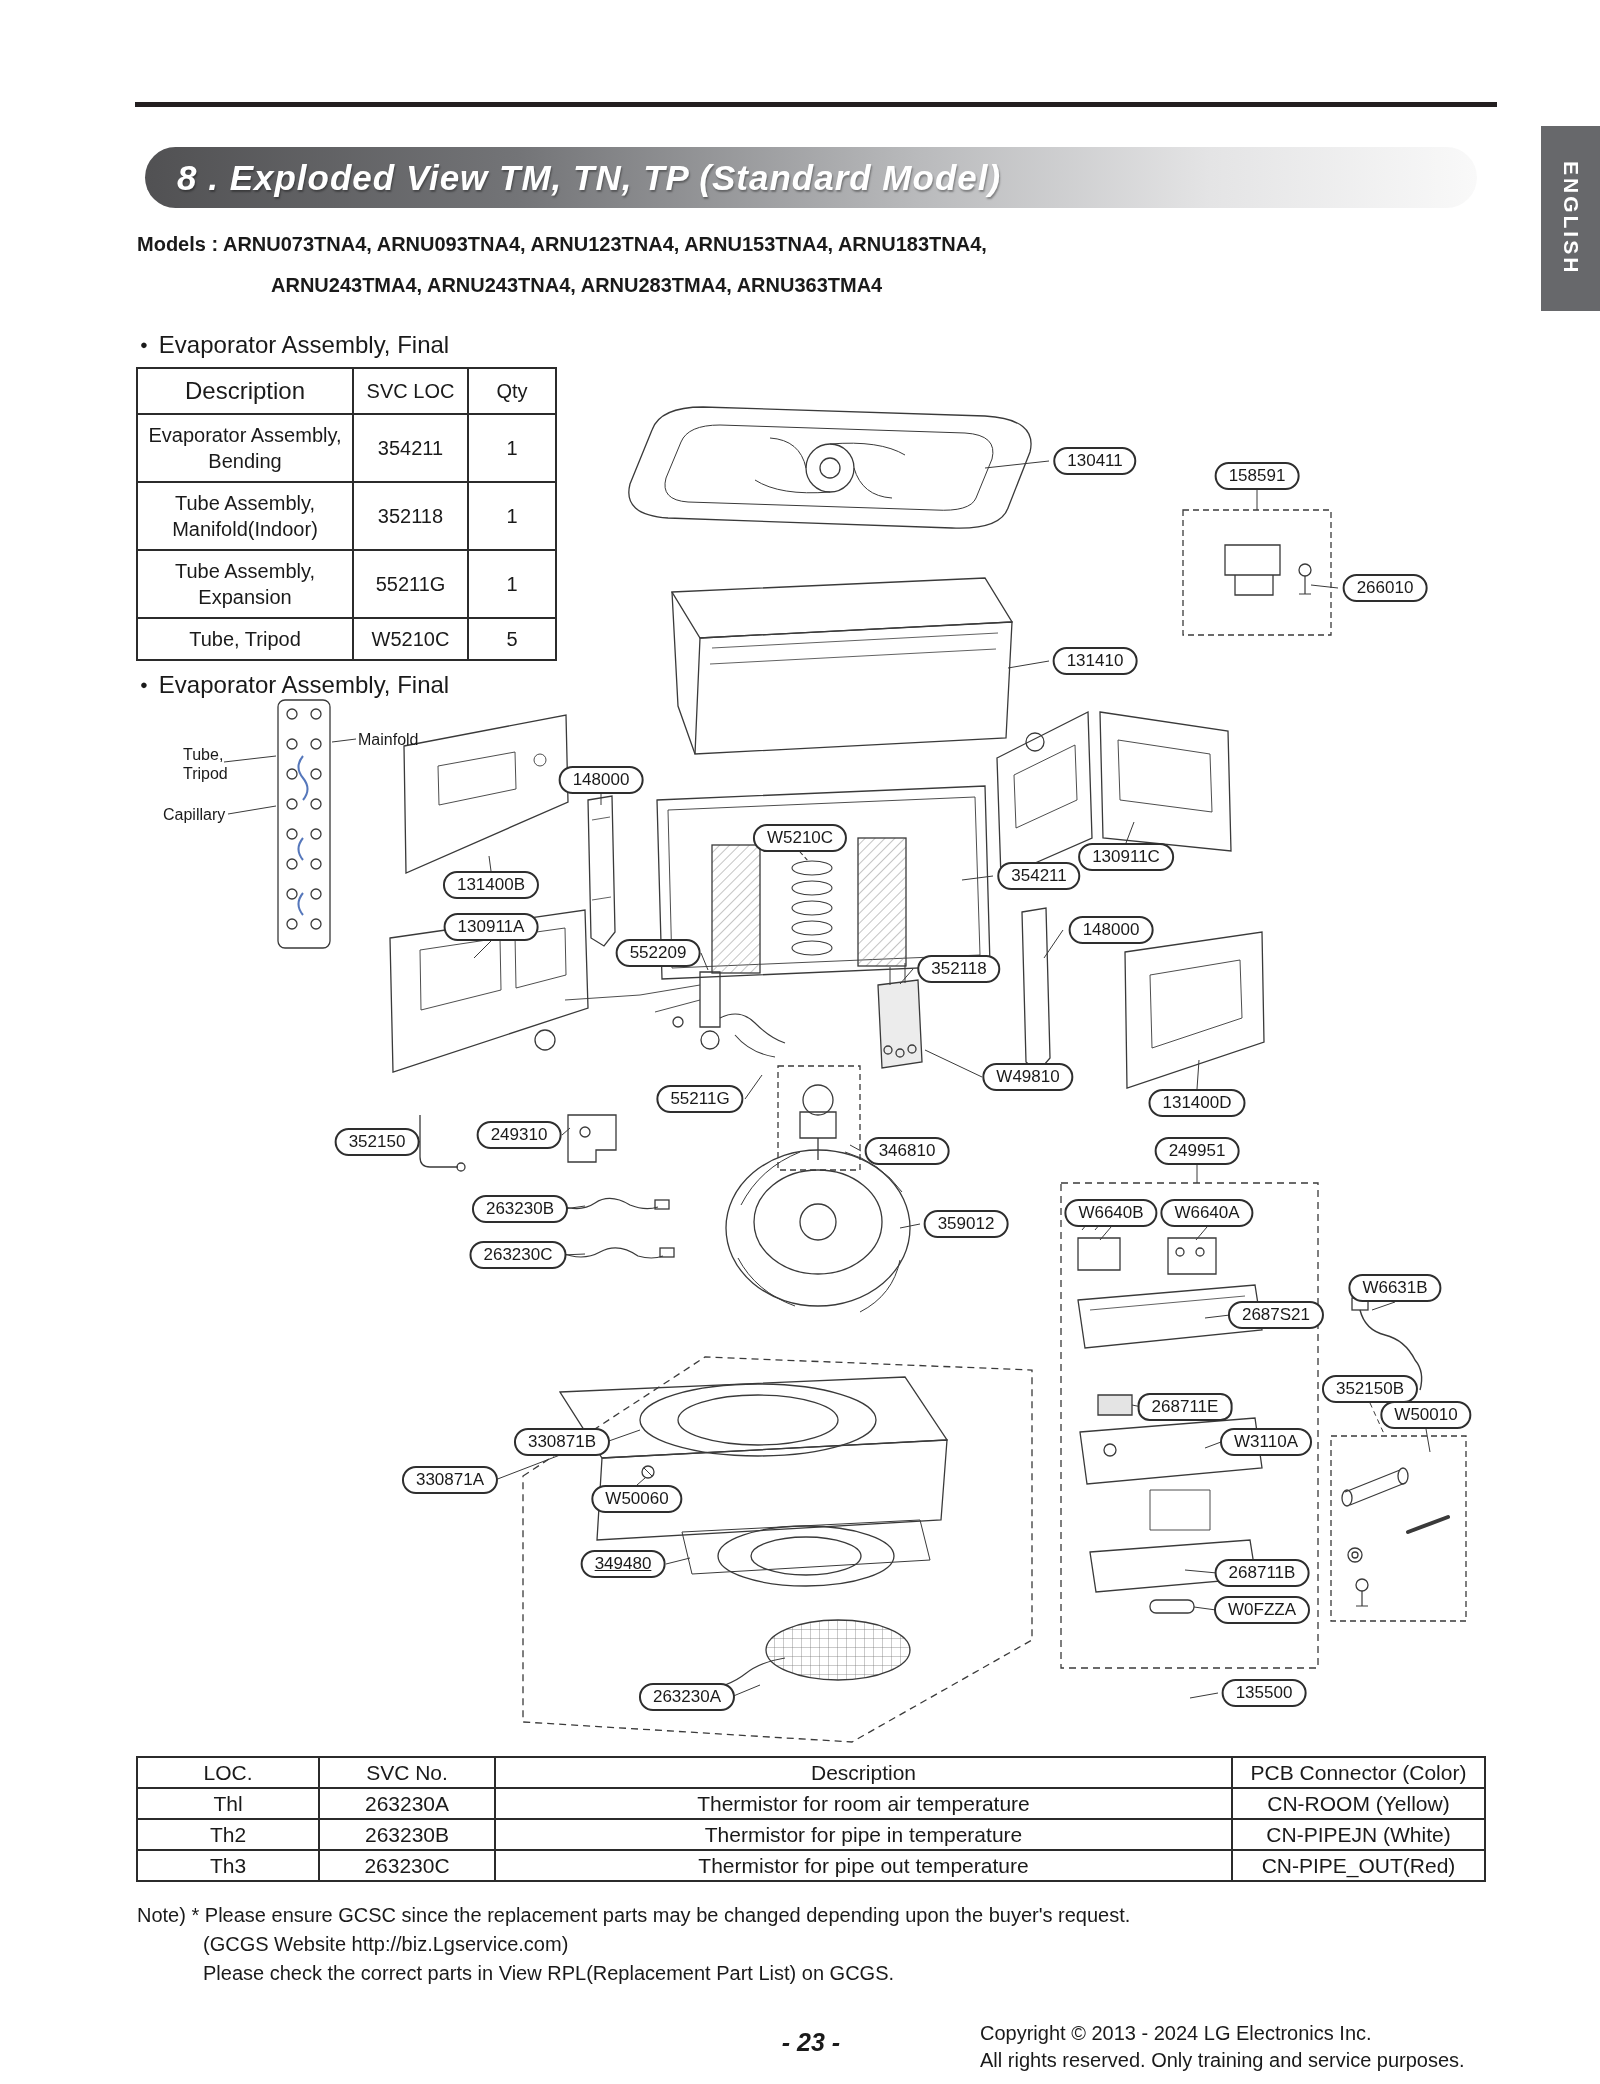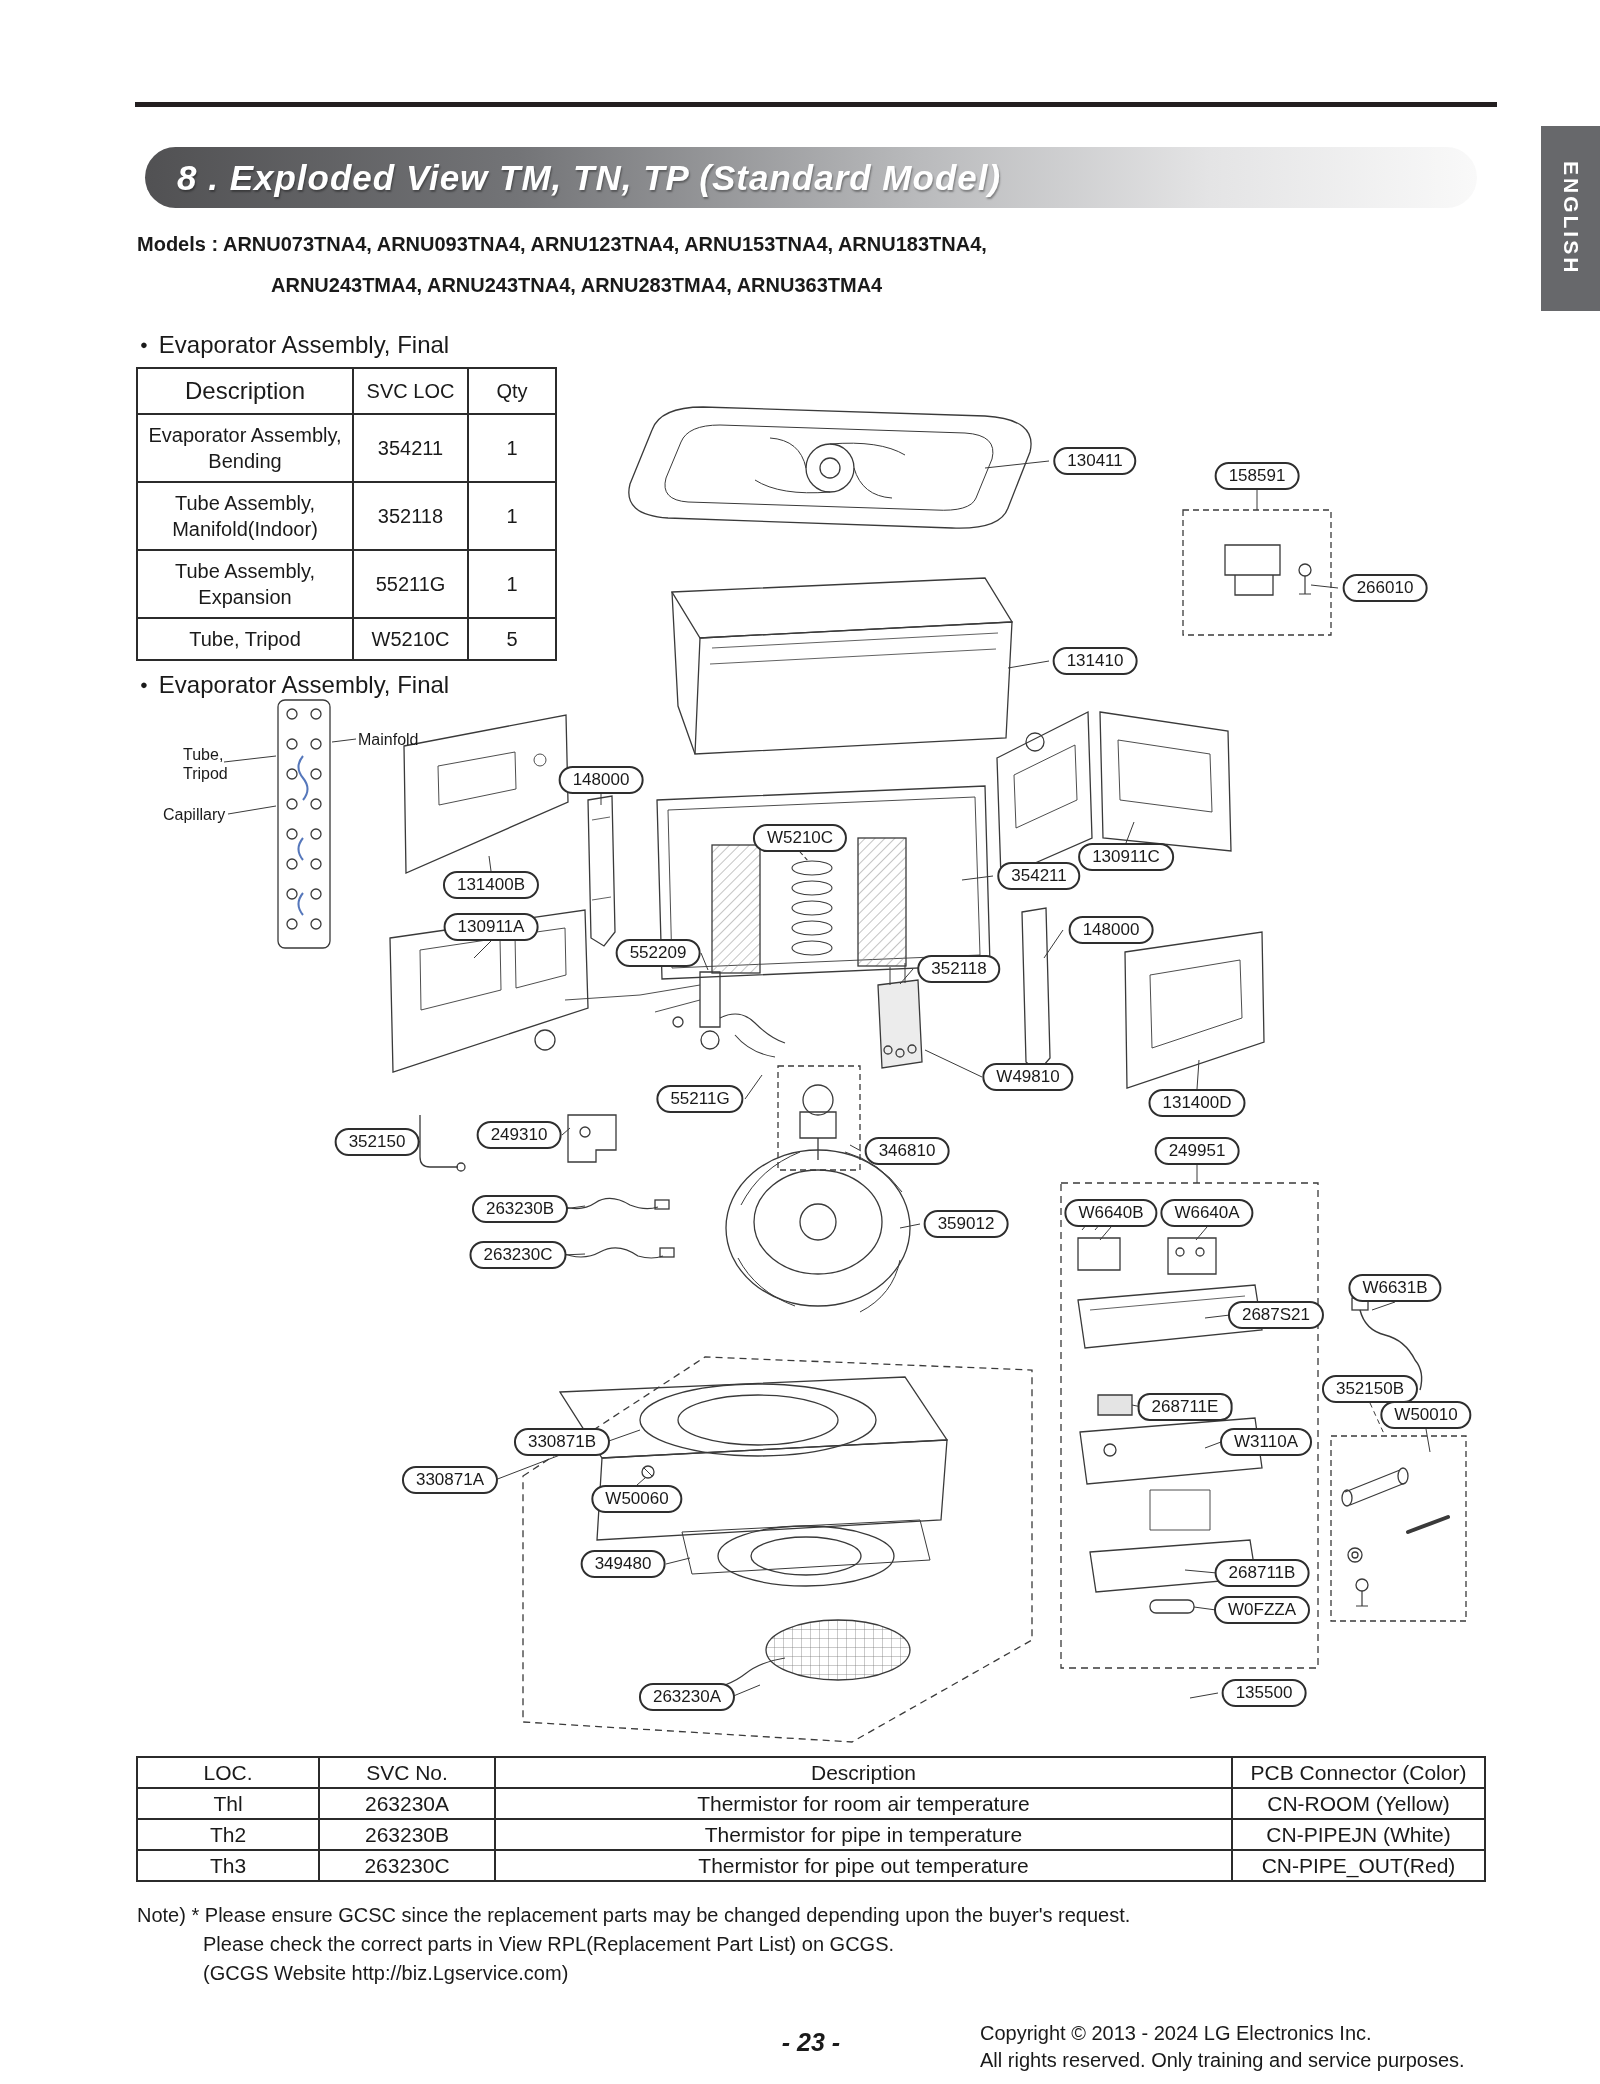--- a/index.html
+++ b/index.html
@@ -417,21 +417,21 @@
     <div class="callout" style="left: 518px; top: 1255px;">263230C</div>
     <div class="callout" style="left: 1395px; top: 1288px;">W6631B</div>
     <div class="callout" style="left: 1276px; top: 1315px;">2687S21</div>
     <div class="callout" style="left: 1370px; top: 1389px;">352150B</div>
     <div class="callout" style="left: 1185px; top: 1407px; border-radius: 12px;">268711E</div>
     <div class="callout" style="left: 1426px; top: 1415px;">W50010</div>
     <div class="callout" style="left: 1266px; top: 1442px;">W3110A</div>
     <div class="callout" style="left: 562px; top: 1442px;">330871B</div>
     <div class="callout" style="left: 450px; top: 1480px;">330871A</div>
     <div class="callout" style="left: 637px; top: 1499px;">W50060</div>
-    <div class="callout" style="left: 623px; top: 1564px;">349480</div>
+    <div class="callout" style="left: 623px; top: 1564px; text-decoration: underline;">349480</div>
     <div class="callout" style="left: 1262px; top: 1573px;">268711B</div>
     <div class="callout" style="left: 1262px; top: 1610px;">W0FZZA</div>
     <div class="callout" style="left: 687px; top: 1697px;">263230A</div>
     <div class="callout" style="left: 1264px; top: 1693px;">135500</div>
   </div>
 
 <table class="therm-table">
   <colgroup>
       <col style="width:182px">
       <col style="width:176px">
@@ -461,22 +461,22 @@
     <td>Th3</td>
     <td>263230C</td>
     <td>Thermistor for pipe out temperature</td>
     <td>CN-PIPE_OUT(Red)</td>
   </tr>
 </tbody>
   </table>
 
 <div class="note">
   <div>Note) * Please ensure GCSC since the replacement parts may be changed depending upon the buyer's request.</div>
+  <div class="indent">(GCGS Website http://biz.Lgservice.com)</div>
   <div class="indent">Please check the correct parts in View RPL(Replacement Part List) on GCGS.</div>
-  <div class="indent">(GCGS Website http://biz.Lgservice.com)</div>
 </div>
 
 <div class="page-number">- 23 -</div>
 
 <div class="copyright">
   <div>Copyright © 2013 - 2024 LG Electronics Inc.</div>
   <div>All rights reserved. Only training and service purposes.</div>
 </div>
 
 </body></html>

